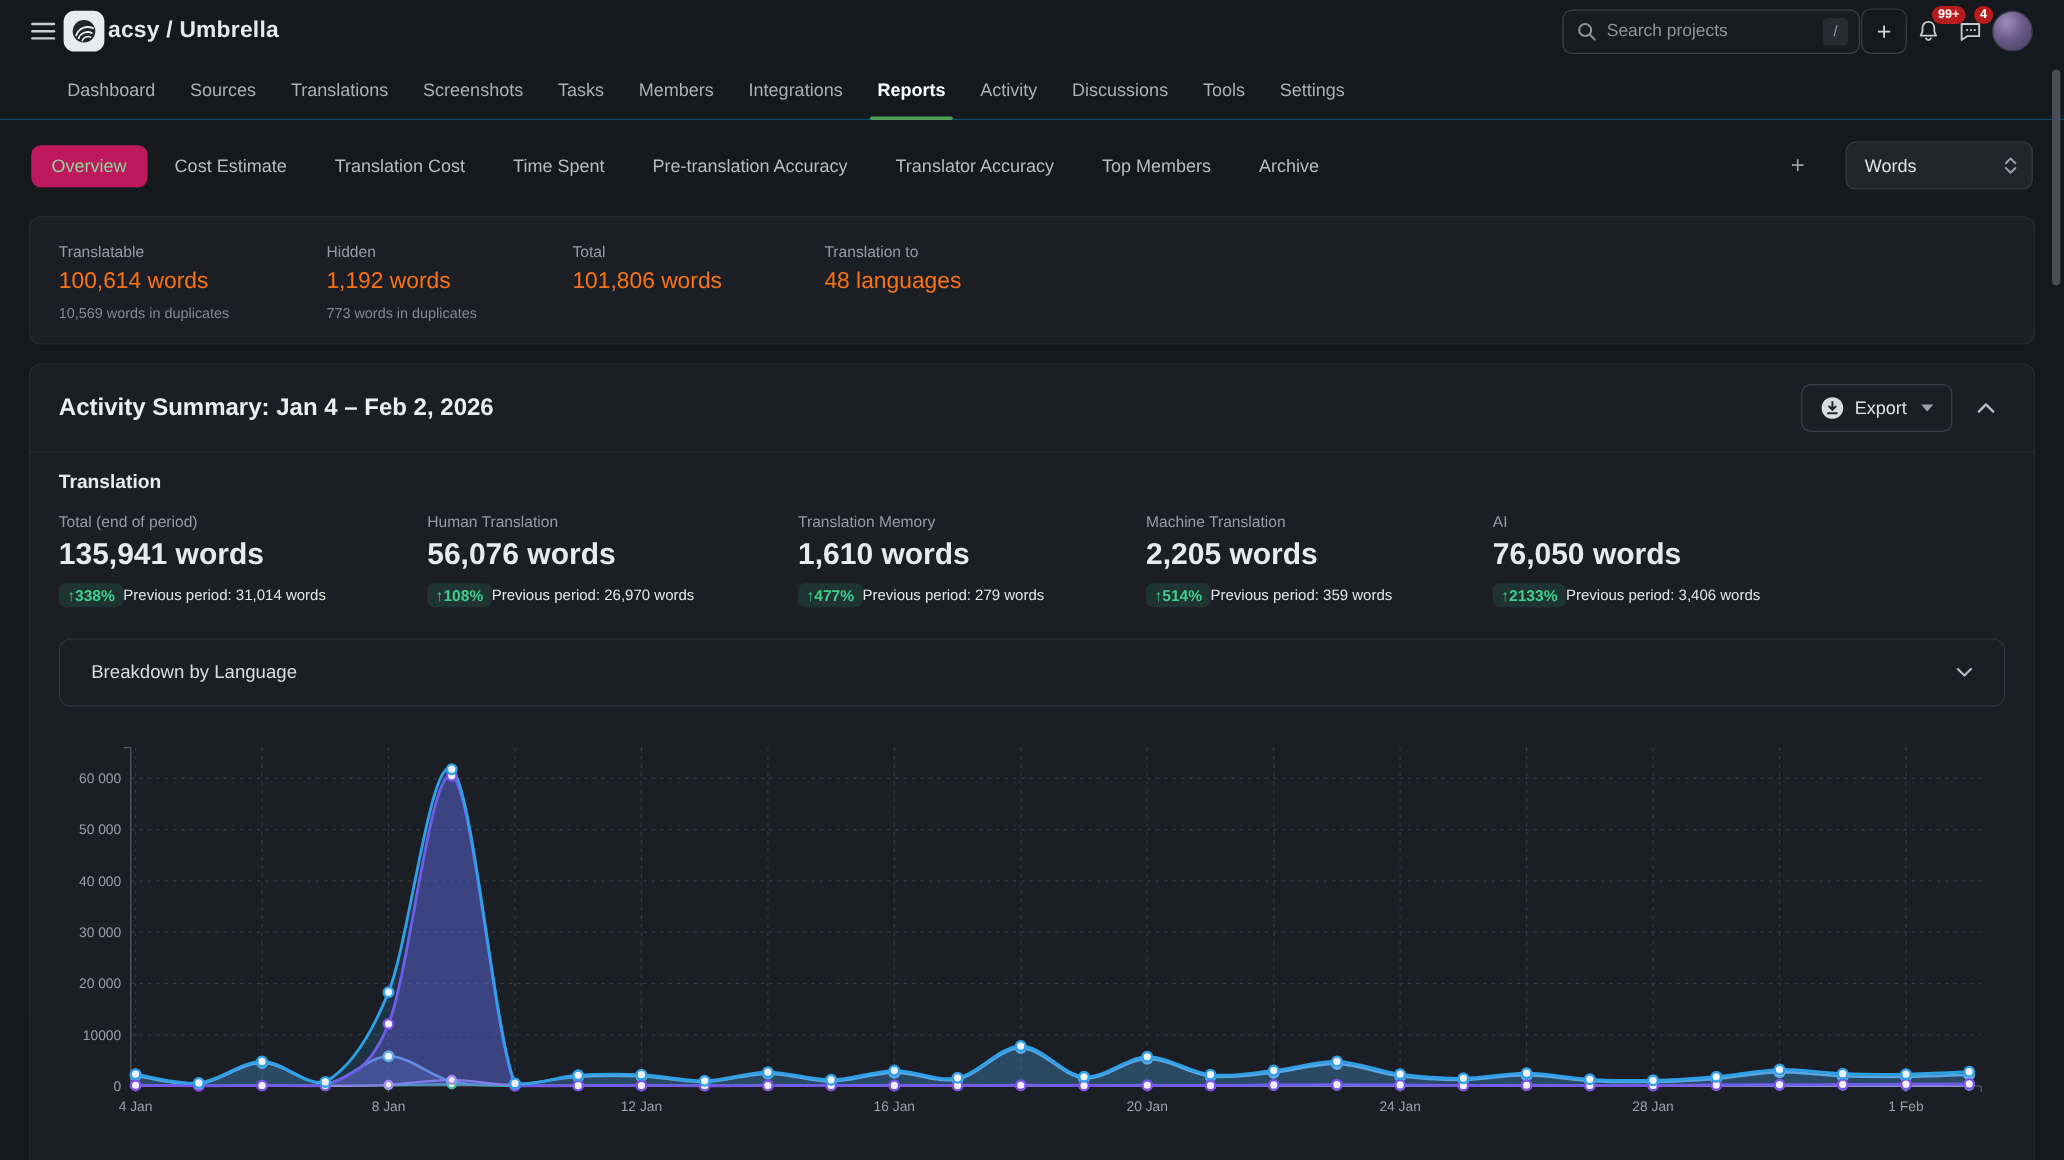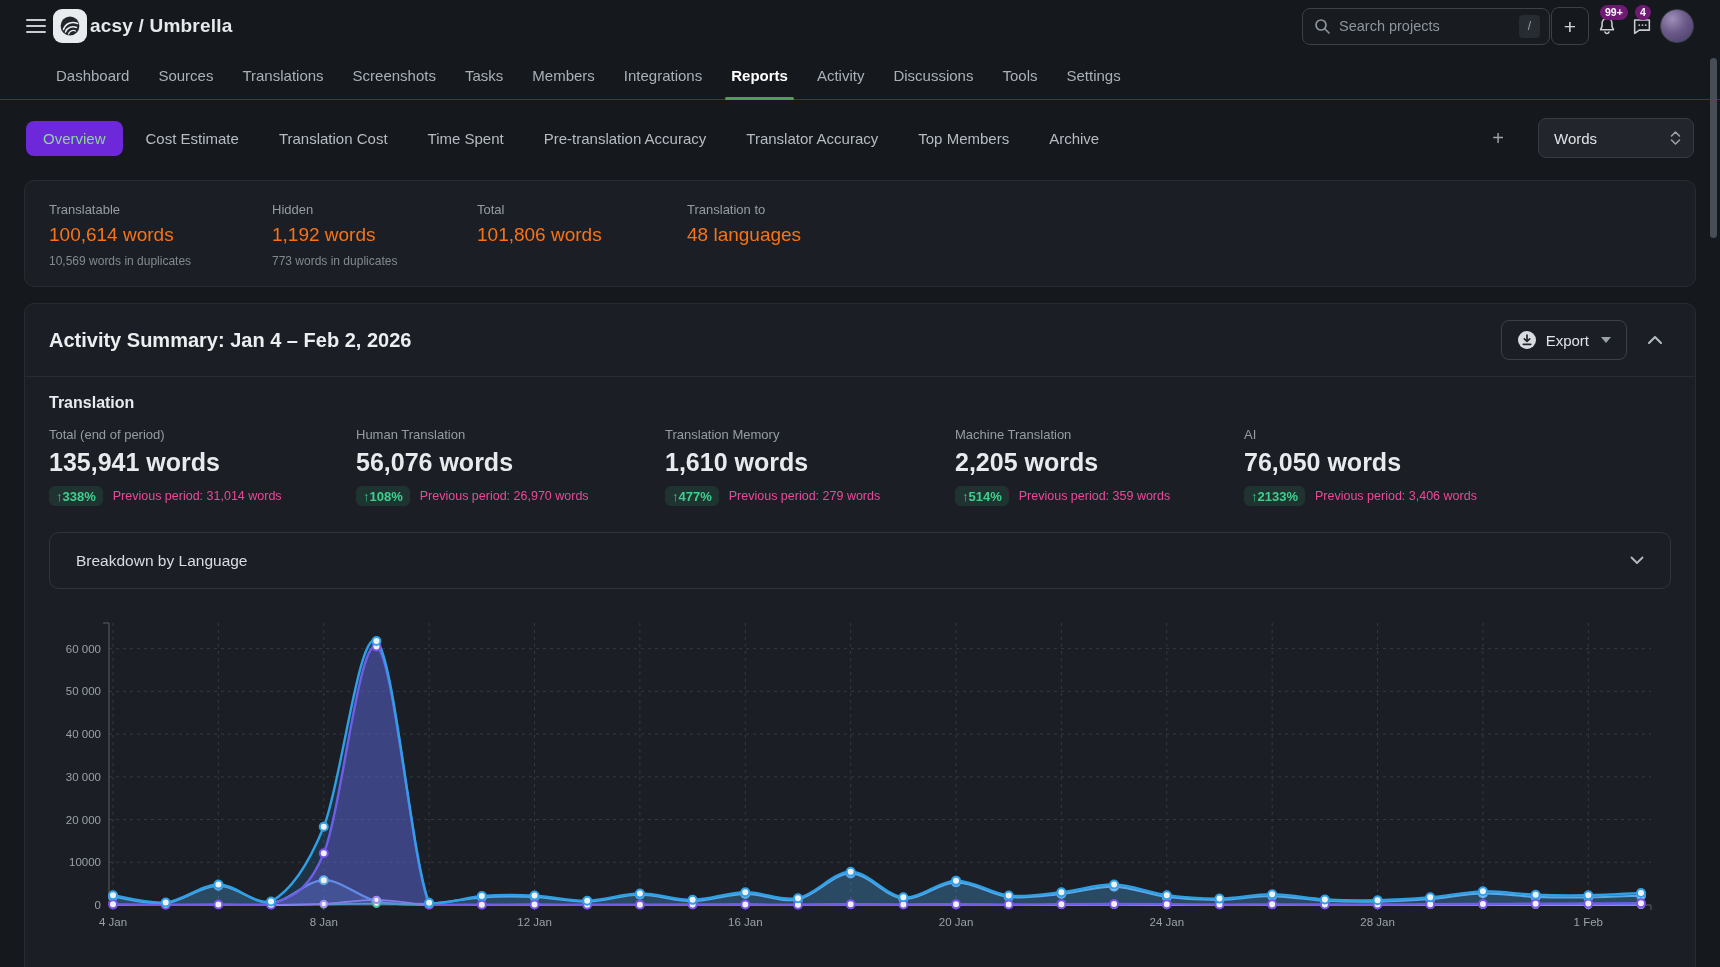--- a/index.html
+++ b/index.html
@@ -12,33 +12,33 @@
   .burger span{height:2px;background:#c8cdd3;border-radius:1px}
   .logo{width:34px;height:34px;border-radius:9px;background:#e9ecef;display:flex;align-items:center;justify-content:center;margin-left:6px}
   .app-title{font-size:19px;font-weight:700;letter-spacing:.2px;margin-left:2px}
   .spacer{flex:1}
   .search{width:248px;height:37px;border:1px solid #3a4148;border-radius:8px;display:flex;align-items:center;padding:0 9px 0 11px;gap:8px;background:#181c21}
   .search input{flex:1;min-width:0;background:transparent;border:none;outline:none;color:#c9ced4;font-size:14.5px;font-family:"Liberation Sans",sans-serif}
   .search input::placeholder{color:#8d949c}
   .slash-key{width:21px;height:23px;border-radius:4px;background:#272c32;display:flex;align-items:center;justify-content:center;font-size:12px;color:#99a0a8}
   .icon-btn{width:38px;height:38px;border:1px solid #3a4148;border-radius:8px;display:flex;align-items:center;justify-content:center;color:#cfd4d9;background:transparent;cursor:pointer;font-size:21px;line-height:1}
   .tool-ic{position:relative;width:34px;height:34px;display:flex;align-items:center;justify-content:center;cursor:pointer}
-  .count-badge{position:absolute;top:-4px;left:10px;background:#701a75;color:#fff;font-size:10.5px;font-weight:700;border-radius:9px;padding:2px 5px;line-height:1}
+  .count-badge{position:absolute;top:-4px;left:20px;background:#b91c1c;color:#fff;font-size:10.5px;font-weight:700;border-radius:9px;padding:2px 5px;line-height:1}
   .avatar{width:34px;height:34px;border-radius:50%;background:radial-gradient(circle at 35% 28%,#a08db8 0%,#6b5a8a 45%,#463a62 100%);border:1px solid #3a4148;cursor:pointer}
 
   
   .mainnav{display:flex;gap:29px;padding:0 56px;height:48px;align-items:stretch;border-bottom:1px solid #0c4a6e}
   .nav-item{color:#a9b0b8;font-size:15px;cursor:pointer;position:relative;display:flex;align-items:center}
   .nav-item.active{color:#fff;font-weight:700}
   .nav-item.active::after{content:"";position:absolute;left:-6px;right:-6px;bottom:-1px;height:3px;background:#4f9e58;border-radius:2px}
 
   
   .subtabs{display:flex;align-items:center;padding:18px 26px 0;gap:6px}
   .subtab{color:#b6bcc3;font-size:15px;padding:9px 17px;border-radius:8px;cursor:pointer;white-space:nowrap}
-  .subtab.active{background:#6d28d9;color:#90d49a}
+  .subtab.active{background:#be185d;color:#90d49a}
   .subtab-plus{color:#9aa1a8;font-size:20px;padding:4px 10px;cursor:pointer}
   .unit-select{width:156px;height:40px;margin-left:18px;border:1px solid #343b42;background:#22262c;border-radius:8px;display:flex;align-items:center;justify-content:space-between;padding:0 12px 0 15px;font-size:15px;color:#dfe3e7;cursor:pointer}
 
   
   .card{margin:0 24px;background:#1b1f25;border:1px solid #272c33;border-radius:10px}
   .stats-card{margin-top:22px;padding:21px 24px 18px;display:flex}
   .s-col{flex:0 0 auto}
   .s-label{font-size:13px;color:#959ca4;margin-bottom:7px}
   .s-value{font-size:19px;font-weight:400;color:#f97316}
   .s-sub{font-size:12px;color:#828991;margin-top:8px;min-height:12px}
@@ -52,21 +52,21 @@
   .divider{height:1px;background:#272c33}
 
   .translation-block{padding:17px 24px 0}
   .t-heading{font-size:16px;font-weight:700;color:#e8ebee;margin-bottom:15px}
   .t-stats{display:flex}
   .t-col{flex:0 0 auto}
   .t-label{font-size:13px;color:#959ca4;margin-bottom:6px}
   .t-value{font-size:25px;font-weight:600;color:#e8ebee}
   .t-change-row{display:flex;align-items:center;margin-top:9px}
   .badge-up{display:inline-flex;align-items:center;background:rgba(62,207,142,0.12);color:#3ecf8e;font-size:13px;font-weight:600;padding:2.5px 7px;border-radius:6px}
-  .prev{font-size:12.5px;color:#ec4899;margin-left:10px}
+  .prev{font-size:12.5px;color:#e5e5e5;}
 
   .breakdown{margin:26px 24px 0;border:1px solid #2e343b;border-radius:10px;height:57px;display:flex;align-items:center;justify-content:space-between;padding:0 26px;cursor:pointer}
   .breakdown-title{font-size:15.5px;color:#d9dde2}
 
   .chart-wrap{padding:26px 24px 0}
   .ylab,.xlab{fill:#9aa0a8;font-size:11.5px;font-family:"Liberation Sans",sans-serif}
   .grid{stroke:#333a41;stroke-width:1;stroke-dasharray:3 4}
   .axis{stroke:#5a6169;stroke-width:1}
 
   .scroll-thumb{position:absolute;right:3px;top:58px;width:7px;height:180px;border-radius:4px;background:#474e56}

